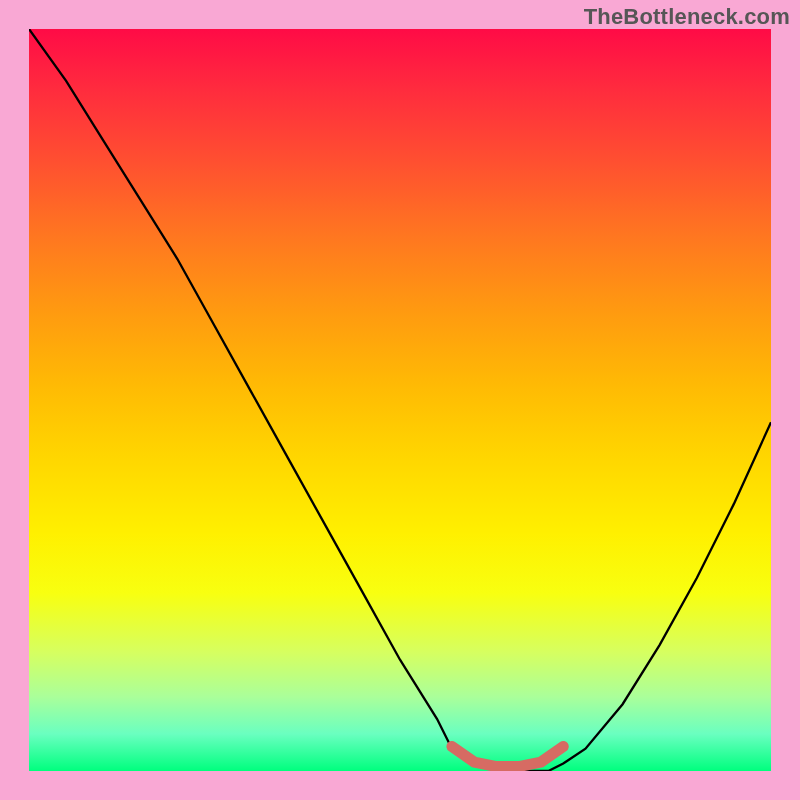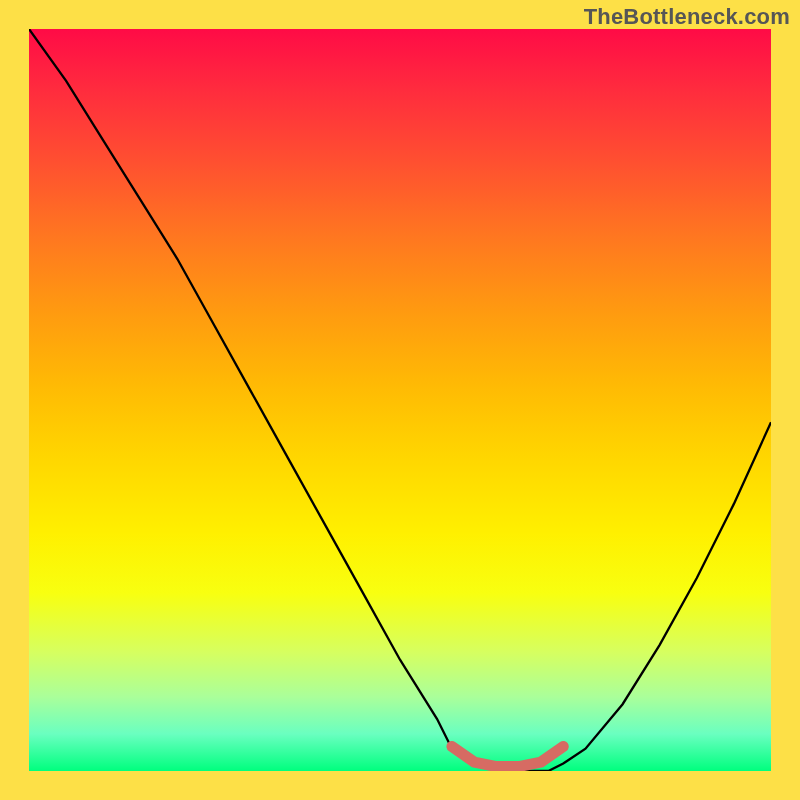--- a/index.html
+++ b/index.html
@@ -1,21 +1,21 @@
 <!DOCTYPE html>
 <html><head>
 <meta charset="utf-8">
 <style>
   * { margin: 0; padding: 0; box-sizing: border-box; }
   html, body { width: 800px; height: 800px; overflow: hidden; background: #000; }
   .frame {
     position: relative;
     width: 800px;
     height: 800px;
-    background: #fde047;
+    background: #f9a8d4;
   }
   .plot-area {
     position: absolute;
     left: 29px;
     top: 29px;
     width: 742px;
     height: 742px;
     background: linear-gradient(to bottom,
       #ff0b46 0%,
       #ff2b3e 8%,

